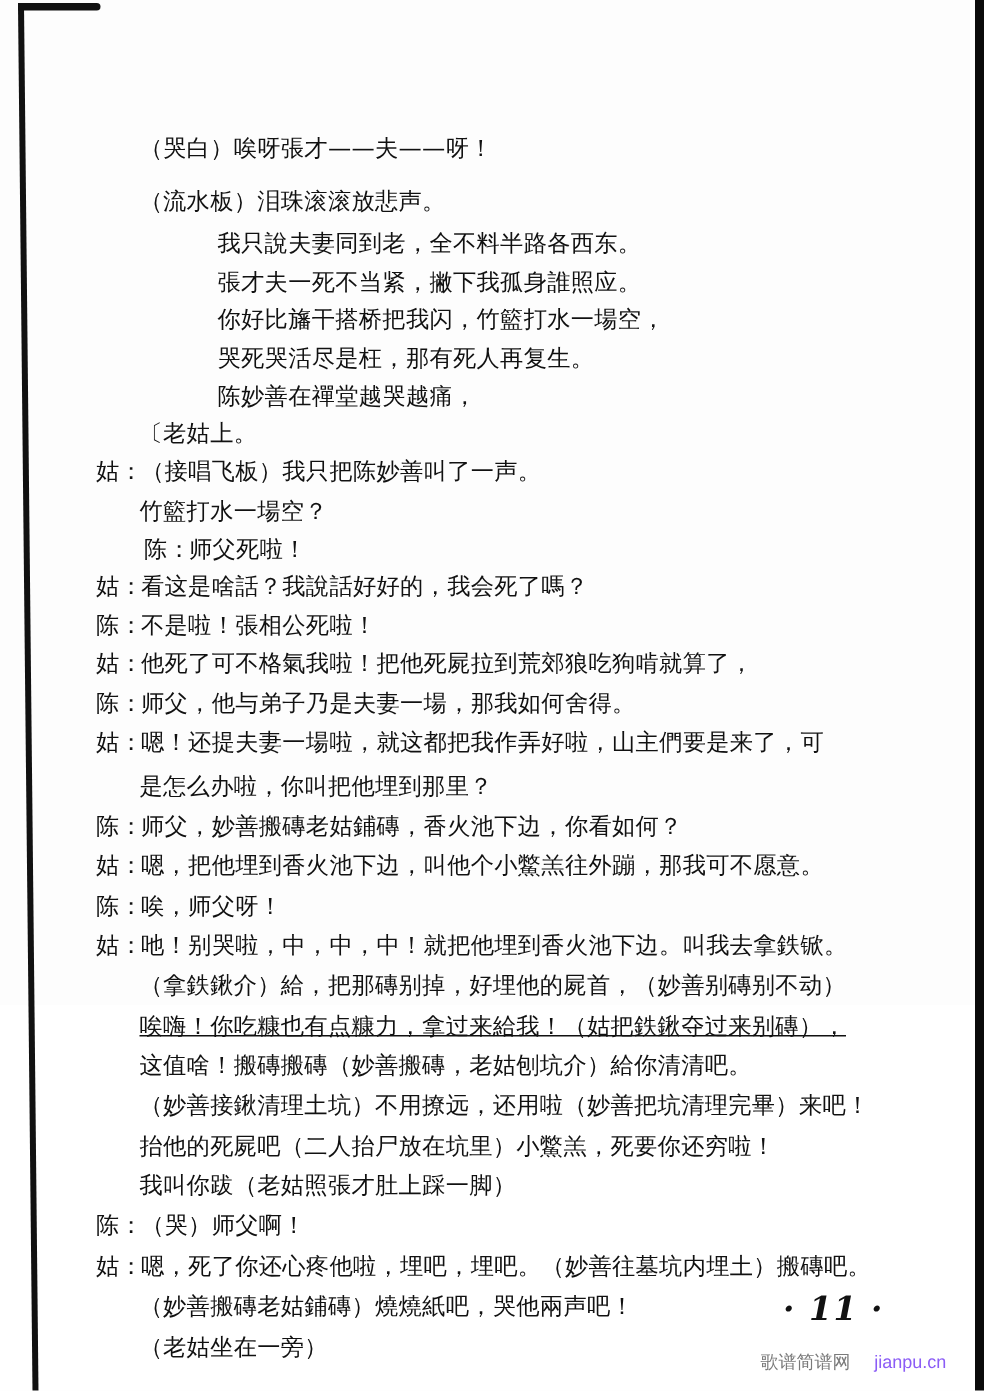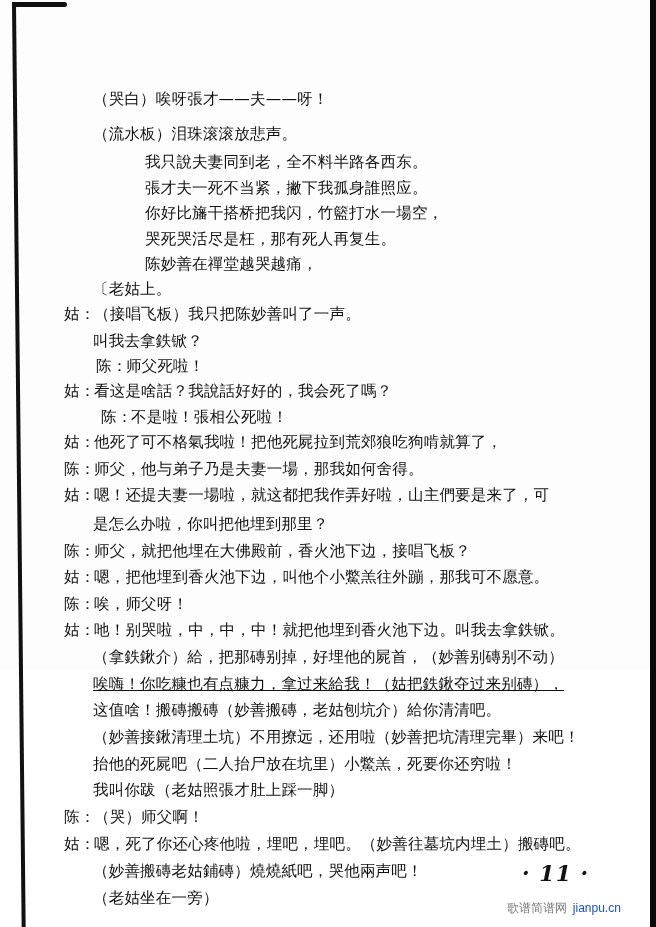--- a/index.html
+++ b/index.html
@@ -74,22 +74,22 @@
     }
     .watermark {
       position: absolute;
       left: 507px;
       top: 900px;
       font-size: 12px;
       color: #7a7a7a;
       white-space: nowrap;
     }
     .watermark .domain {
-      color: #1d4ed8;
-      margin-left: 2px;
+      color: #8b5cf6;
+      margin-left: 12px;
       font-family: "Liberation Sans", sans-serif;
     }
   </style>
 </head>
 <body>
 
 <div class="page">
   <div class="border-left"></div>
   <div class="border-top"></div>
   <div class="border-right"></div>
@@ -97,29 +97,29 @@
   <div id="lines">
       <div class="line" style="top: 89px; left: 93px;"><span>（哭白）唉呀張才——夫——呀！</span></div>
       <div class="line" style="top: 124px; left: 93px;"><span>（流水板）泪珠滚滚放悲声。</span></div>
       <div class="line" style="top: 152px; left: 145px;"><span>我只說夫妻同到老，全不料半路各西东。</span></div>
       <div class="line" style="top: 178px; left: 145px;"><span>張才夫一死不当紧，撇下我孤身誰照应。</span></div>
       <div class="line" style="top: 203px; left: 145px;"><span>你好比旛干搭桥把我闪，竹籃打水一場空，</span></div>
       <div class="line" style="top: 229px; left: 145px;"><span>哭死哭活尽是枉，那有死人再复生。</span></div>
       <div class="line" style="top: 254px; left: 145px;"><span>陈妙善在禪堂越哭越痛，</span></div>
       <div class="line" style="top: 279px; left: 93px;"><span>〔老姑上。</span></div>
       <div class="line" style="top: 304px; left: 64px;"><span class="speaker">姑：</span><span>（接唱飞板）我只把陈妙善叫了一声。</span></div>
-      <div class="line" style="top: 331px; left: 93px;"><span>叫我去拿鉄锨？</span></div>
+      <div class="line" style="top: 331px; left: 93px;"><span>竹籃打水一場空？</span></div>
       <div class="line" style="top: 356px; left: 64px; padding-left: 32px;"><span class="speaker">陈：</span><span>师父死啦！</span></div>
       <div class="line" style="top: 381px; left: 64px;"><span class="speaker">姑：</span><span>看这是啥話？我說話好好的，我会死了嗎？</span></div>
-      <div class="line" style="top: 407px; left: 64px; margin-left: 37px;"><span class="speaker">陈：</span><span>不是啦！張相公死啦！</span></div>
+      <div class="line" style="top: 407px; left: 64px;"><span class="speaker">陈：</span><span>不是啦！張相公死啦！</span></div>
       <div class="line" style="top: 432px; left: 64px;"><span class="speaker">姑：</span><span>他死了可不格氣我啦！把他死屍拉到荒郊狼吃狗啃就算了，</span></div>
       <div class="line" style="top: 459px; left: 64px;"><span class="speaker">陈：</span><span>师父，他与弟子乃是夫妻一場，那我如何舍得。</span></div>
       <div class="line" style="top: 485px; left: 64px;"><span class="speaker">姑：</span><span>嗯！还提夫妻一場啦，就这都把我作弄好啦，山主們要是来了，可</span></div>
       <div class="line" style="top: 514px; left: 93px;"><span>是怎么办啦，你叫把他埋到那里？</span></div>
-      <div class="line" style="top: 541px; left: 64px;"><span class="speaker">陈：</span><span>师父，就把他埋在大佛殿前，香火池下边，接唱飞板？</span></div>
+      <div class="line" style="top: 541px; left: 64px;"><span class="speaker">陈：</span><span>师父，妙善搬磚老姑鋪磚，香火池下边，你看如何？</span></div>
       <div class="line" style="top: 567px; left: 64px;"><span class="speaker">姑：</span><span>嗯，把他埋到香火池下边，叫他个小鱉羔往外蹦，那我可不愿意。</span></div>
       <div class="line" style="top: 594px; left: 64px;"><span class="speaker">陈：</span><span>唉，师父呀！</span></div>
       <div class="line" style="top: 620px; left: 64px;"><span class="speaker">姑：</span><span>吔！别哭啦，中，中，中！就把他埋到香火池下边。叫我去拿鉄锨。</span></div>
       <div class="line" style="top: 647px; left: 93px;"><span>（拿鉄鍬介）給，把那磚别掉，好埋他的屍首，（妙善别磚别不动）</span></div>
       <div class="line" style="top: 674px; left: 93px; text-decoration: underline;"><span>唉嗨！你吃糠也有点糠力，拿过来給我！（姑把鉄鍬夺过来别磚），</span></div>
       <div class="line" style="top: 700px; left: 93px;"><span>这值啥！搬磚搬磚（妙善搬磚，老姑刨坑介）給你清清吧。</span></div>
       <div class="line" style="top: 727px; left: 93px;"><span>（妙善接鍬清理土坑）不用撩远，还用啦（妙善把坑清理完畢）来吧！</span></div>
       <div class="line" style="top: 754px; left: 93px;"><span>抬他的死屍吧（二人抬尸放在坑里）小鱉羔，死要你还穷啦！</span></div>
       <div class="line" style="top: 780px; left: 93px;"><span>我叫你跋（老姑照張才肚上踩一脚）</span></div>
       <div class="line" style="top: 807px; left: 64px;"><span class="speaker">陈：</span><span>（哭）师父啊！</span></div>

